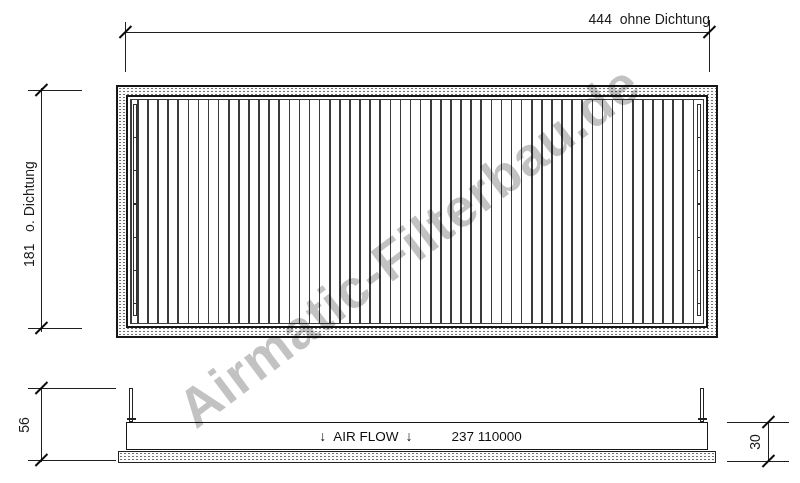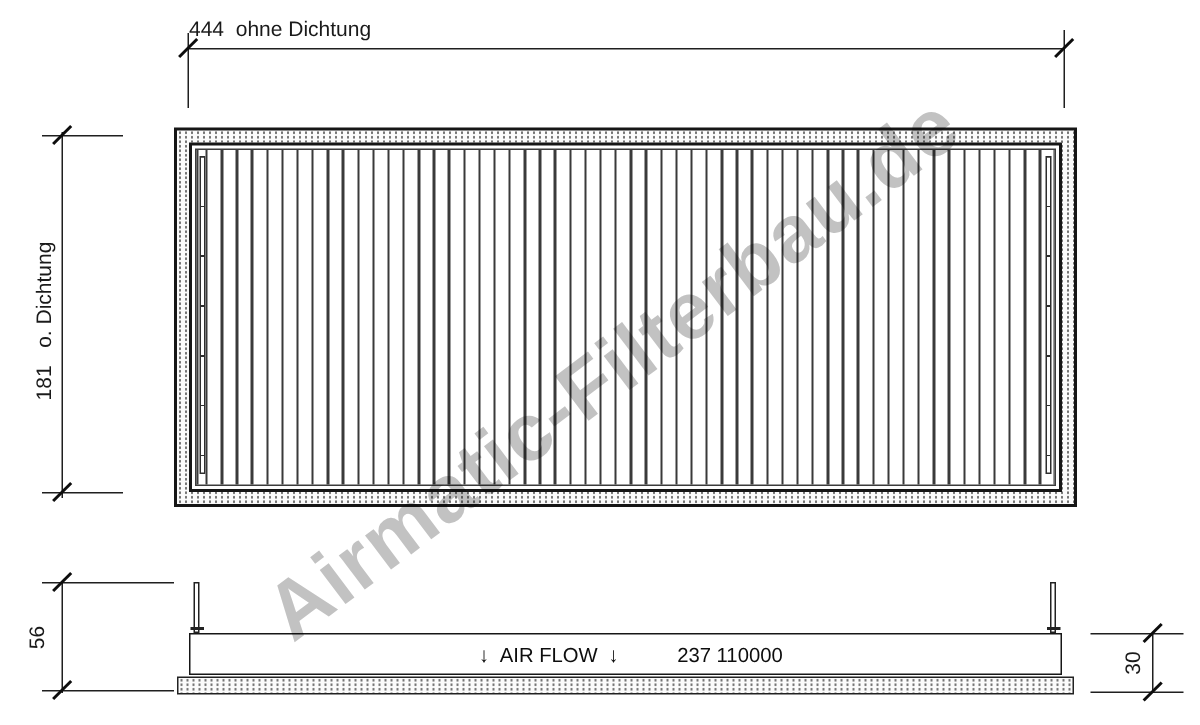--- a/index.html
+++ b/index.html
@@ -65,21 +65,21 @@
 </head>
 <body>
 
 <div id="canvas">
 
   <div class="line" style="left:125px;top:22px;width:1.2px;height:50px;"></div>
   <div class="line" style="left:709px;top:20px;width:1.2px;height:52px;"></div>
   <div class="line" style="left:126px;top:32px;width:584px;height:1.2px;"></div>
   <div class="tick" style="left:117px;top:31px;"></div>
   <div class="tick" style="left:701px;top:31px;"></div>
-  <div class="dimlabel" style="left:126px;top:11px;width:584px;text-align:left;">444  ohne Dichtung</div>
+  <div class="dimlabel" style="left:126px;top:11px;width:584px;text-align:right;">444  ohne Dichtung</div>
 
   <div class="line" style="left:41px;top:88px;width:1.2px;height:244px;"></div>
   <div class="line" style="left:28px;top:90px;width:54px;height:1.2px;"></div>
   <div class="line" style="left:28px;top:328px;width:54px;height:1.2px;"></div>
   <div class="tick" style="left:33px;top:89px;"></div>
   <div class="tick" style="left:33px;top:327px;"></div>
   <div class="dimlabel rot" style="left:-55px;top:205px;width:170px;height:18px;text-align:center;">181   o. Dichtung</div>
 
   <div class="abs stipple" id="tv-outer">
     <div id="tv-inner">

